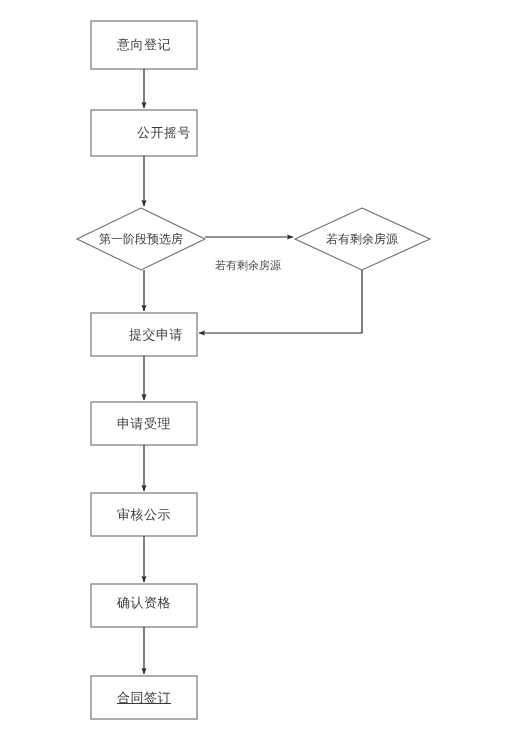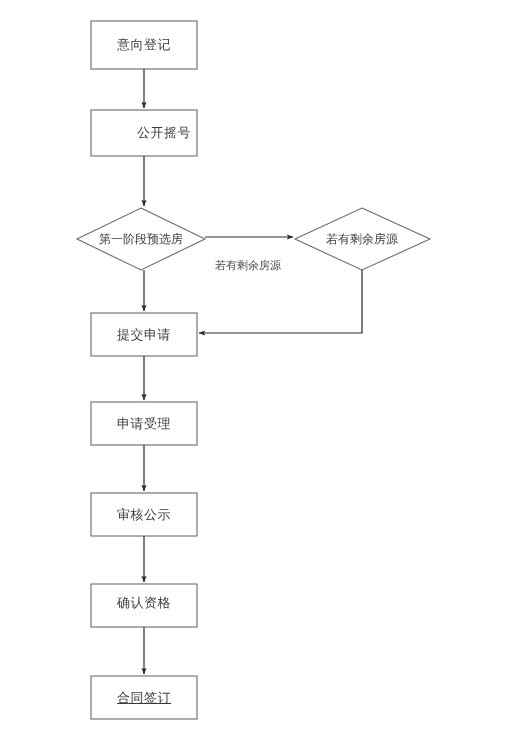--- a/index.html
+++ b/index.html
@@ -100,21 +100,21 @@
   </svg>
 
   <div class="node-label" style="left:91px; top:21px; width:106px; height:48px;">意向登记</div>
 
   <div class="node-label" style="left:91px; top:110px; width:106px; height:46px;padding-left:20px;">公开摇号</div>
 
   <div class="node-label diamond-label" style="left:61px; top:224px; width:160px; height:30px;">第一阶段预选房</div>
 
   <div class="node-label diamond-label" style="left:282px; top:224px; width:160px; height:30px;">若有剩余房源</div>
 
-  <div class="node-label" style="left:91px; top:313px; width:106px; height:43px;">提交申请</div>
+  <div class="node-label" style="left:91px; top:313px; width:106px; height:43px;padding-left:12px;">提交申请</div>
 
   <div class="node-label" style="left:91px; top:493px; width:106px; height:43px;">审核公示</div>
 
   <div class="node-label" style="left:91px; top:402px; width:106px; height:43px;">申请受理</div>
 
   <div class="node-label" style="left:91px; top:584px; width:106px; height:37px;">确认资格</div>
 
   <div class="node-label" style="left:91px; top:676px; width:106px; height:43px;text-decoration:underline;">合同签订</div>
 
   <div class="edge-label" style="left:200px; top:214px; width:96px;">若有剩余房源</div>

